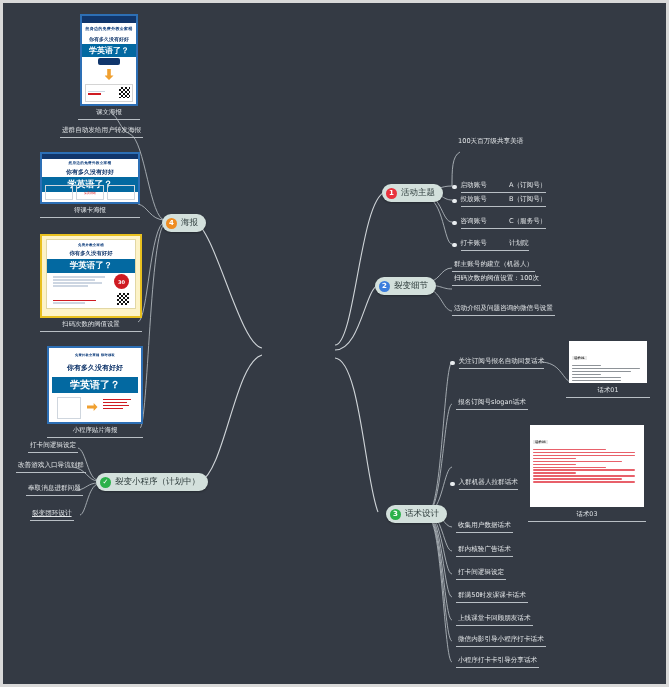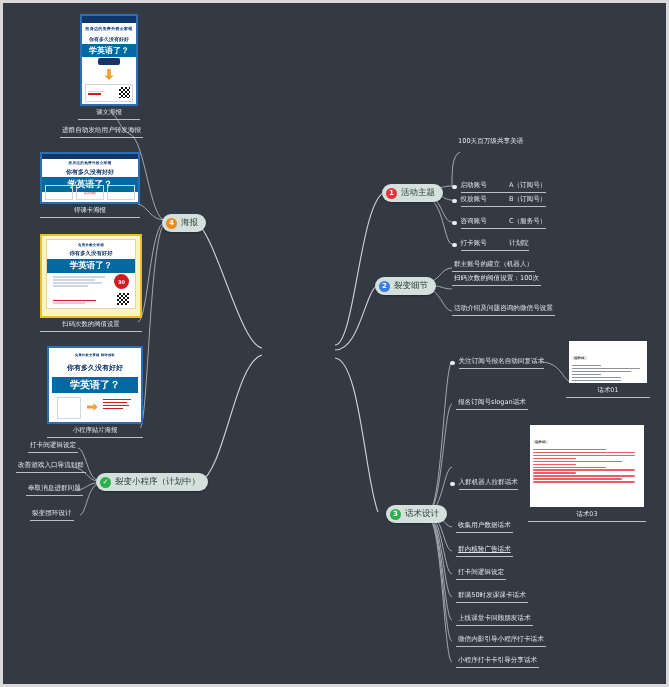--- a/index.html
+++ b/index.html
@@ -168,21 +168,21 @@
       </span>
   </div>
   <div class="node leaf" style="left:456px;top:398px;text-align:right;">报名订阅号slogan话术</div>
   <div class="node leaf dot" style="left:448px;top:462px;margin-top:16px;">
     <span class="d"></span>
     <span class="u">
         <span>入群机器人拉群话术</span>
       </span>
   </div>
   <div class="node leaf" style="left:456px;top:521px;">收集用户数据话术</div>
-  <div class="node leaf" style="left:456px;top:545px;text-decoration:underline;">群内核验广告话术</div>
+  <div class="node leaf" style="left:456px;top:545px;">群内核验广告话术</div>
   <div class="node leaf" style="left:456px;top:568px;">打卡间逻辑设定</div>
   <div class="node leaf" style="left:456px;top:591px;">群满50时发课课卡话术</div>
   <div class="node leaf" style="left:456px;top:614px;">上线课堂卡回顾朋友话术</div>
   <div class="node leaf" style="left:456px;top:635px;">微信内影引导小程序打卡话术</div>
   <div class="node leaf" style="left:456px;top:656px;">小程序打卡卡引导分享话术</div>
 
   <div class="node note" style="left:569px;top:341px;width:78px;height:42px;">
     <span class="nt">话术01</span>
     <div class="nl s"></div>
     <div class="nl l"></div>
@@ -308,15 +308,15 @@
   </div>
   <div class="node plabel" style="left:47px;top:426px;width:96px;">小程序贴片海报</div>
 
   <div class="node pill" style="left:96px;top:473px;">
     <span class="badge b5">✓</span>
     <span>裂变小程序（计划中）</span>
   </div>
   <div class="node leaf" style="left:28px;top:441px;">打卡间逻辑设定</div>
   <div class="node leaf" style="left:16px;top:461px;font-family:Liberation Serif, serif;">改善游戏入口导流到群</div>
   <div class="node leaf" style="left:26px;top:484px;">奉取消息进群问题</div>
-  <div class="node leaf" style="left:30px;top:509px;">裂变团环设计</div>
+  <div class="node leaf" style="left:30px;top:509px;text-decoration:underline;">裂变团环设计</div>
 
 </div>
 
 </body></html>

